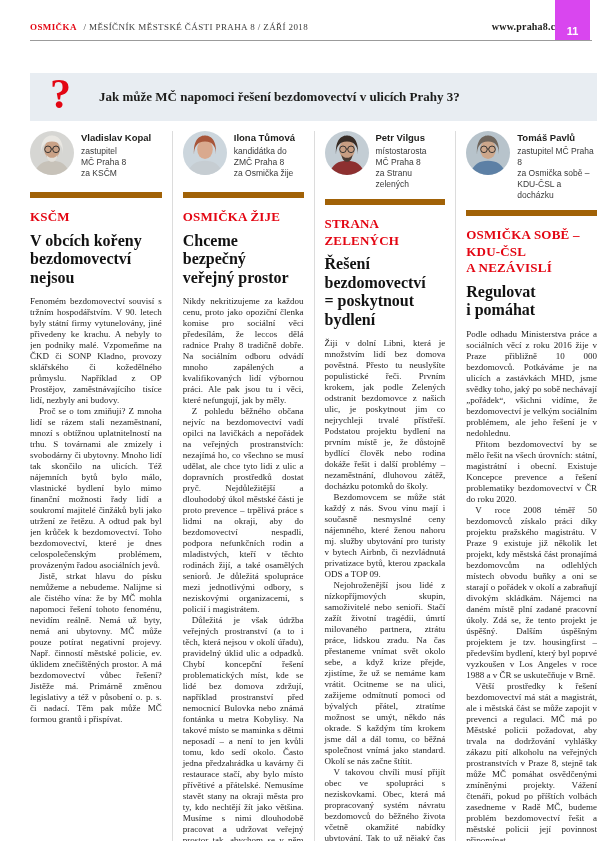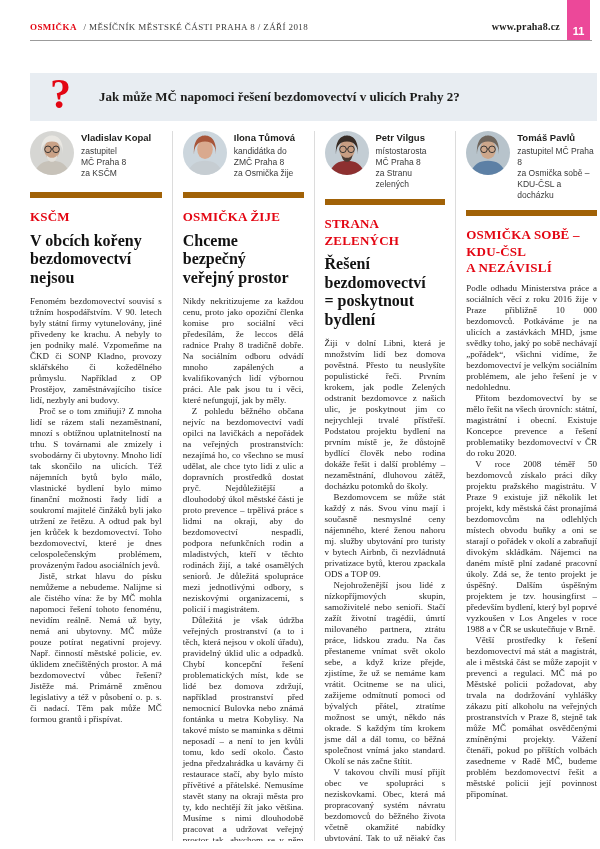--- a/index.html
+++ b/index.html
@@ -13,21 +13,21 @@
     position:absolute;left:30px;top:21px;width:530px;
     display:flex;justify-content:space-between;align-items:baseline;
     font-size:9px;letter-spacing:.4px;
   }
   .brand{font-weight:bold;color:#e30613;}
   .issue{color:#3c3c3b;margin-left:4px;text-align:center;}
   .mast-left{white-space:nowrap;}
   .website{font-weight:bold;color:#1d1d1b;letter-spacing:.2px;font-size:10px;}
   .rule{position:absolute;left:30px;top:40px;width:562px;height:1px;background:#9b9b9b;}
   .red-tab{
-    position:absolute;right:10px;top:0;width:23px;height:40px;background:#ec4899;
+    position:absolute;right:10px;top:0;width:35px;height:40px;background:#d946ef;
   }
   .page-num{
     position:absolute;bottom:3px;left:0;width:100%;text-align:center;
     color:#fff;font-family:"Liberation Sans",sans-serif;font-weight:bold;font-size:11px;
   }
   
   .banner{
     position:absolute;left:30px;top:73px;width:567px;height:48px;
     background:#e8edf2;display:flex;align-items:center;
   }
@@ -75,21 +75,21 @@
   </span>
   <span class="website">www.praha8.cz</span>
 </div>
 <div class="rule"></div>
 <div class="red-tab">
   <div class="page-num">11</div>
 </div>
 
 <div class="banner">
   <span class="qmark">?</span>
-  <span class="qtext">Jak může MČ napomoci řešení bezdomovectví v ulicích Prahy 2?</span>
+  <span class="qtext">Jak může MČ napomoci řešení bezdomovectví v ulicích Prahy 3?</span>
 </div>
 
 <div class="columns">
 
   <section class="col">
     <div class="person">
       <svg class="avatar" viewBox="0 0 48 48">
         <defs>
             <clipPath id="pc0">
               <circle cx="24" cy="24" r="24"></circle>
@@ -224,19 +224,21 @@
       <div class="pinfo">
         <div class="pname">Tomáš Pavlů</div>
         <div class="prole">zastupitel MČ Praha 8</div>
         <div class="prole">za Osmička sobě –</div>
         <div class="prole">KDU-ČSL a docházku</div>
       </div>
     </div>
     <h3 class="party">OSMIČKA SOBĚ –
 KDU-ČSL
 A NEZÁVISLÍ</h3>
+    <h2 class="title">Regulovat
+i pomáhat</h2>
     <p>Podle odhadu Ministerstva práce a sociálních věcí z roku 2016 žije v Praze přibližně 10 000 bezdomovců. Potkáváme je na ulicích a zastávkách MHD, jsme svědky toho, jaký po sobě nechávají „pořádek“, všichni vidíme, že bezdomovectví je velkým sociálním problémem, ale jeho řešení je v nedohlednu.</p>
     <p>Přitom bezdomovectví by se mělo řešit na všech úrovních: státní, magistrátní i obecní. Existuje Koncepce prevence a řešení problematiky bezdomovectví v ČR do roku 2020.</p>
     <p>V roce 2008 téměř 50 bezdomovců získalo práci díky projektu pražského magistrátu. V Praze 9 existuje již několik let projekt, kdy městská část pronajímá bezdomovcům na odlehlých místech obvodu buňky a oni se starají o pořádek v okolí a zabraňují divokým skládkám. Nájemci na daném místě plní zadané pracovní úkoly. Zdá se, že tento projekt je úspěšný. Dalším úspěšným projektem je tzv. housingfirst – především bydlení, který byl poprvé vyzkoušen v Los Angeles v roce 1988 a v ČR se uskutečňuje v Brně.</p>
     <p>Větší prostředky k řešení bezdomovectví má stát a magistrát, ale i městská část se může zapojit v prevenci a regulaci. MČ má po Městské policii požadovat, aby trvala na dodržování vyhlášky zákazu pití alkoholu na veřejných prostranstvích v Praze 8, stejně tak může MČ pomáhat osvědčenými zmíněnými projekty. Vážení čtenáři, pokud po příštích volbách zasedneme v Radě MČ, budeme problém bezdomovectví řešit a městské policii její povinnost připomínat.</p>
   </section>
 
 </div>
 
 </body></html>

